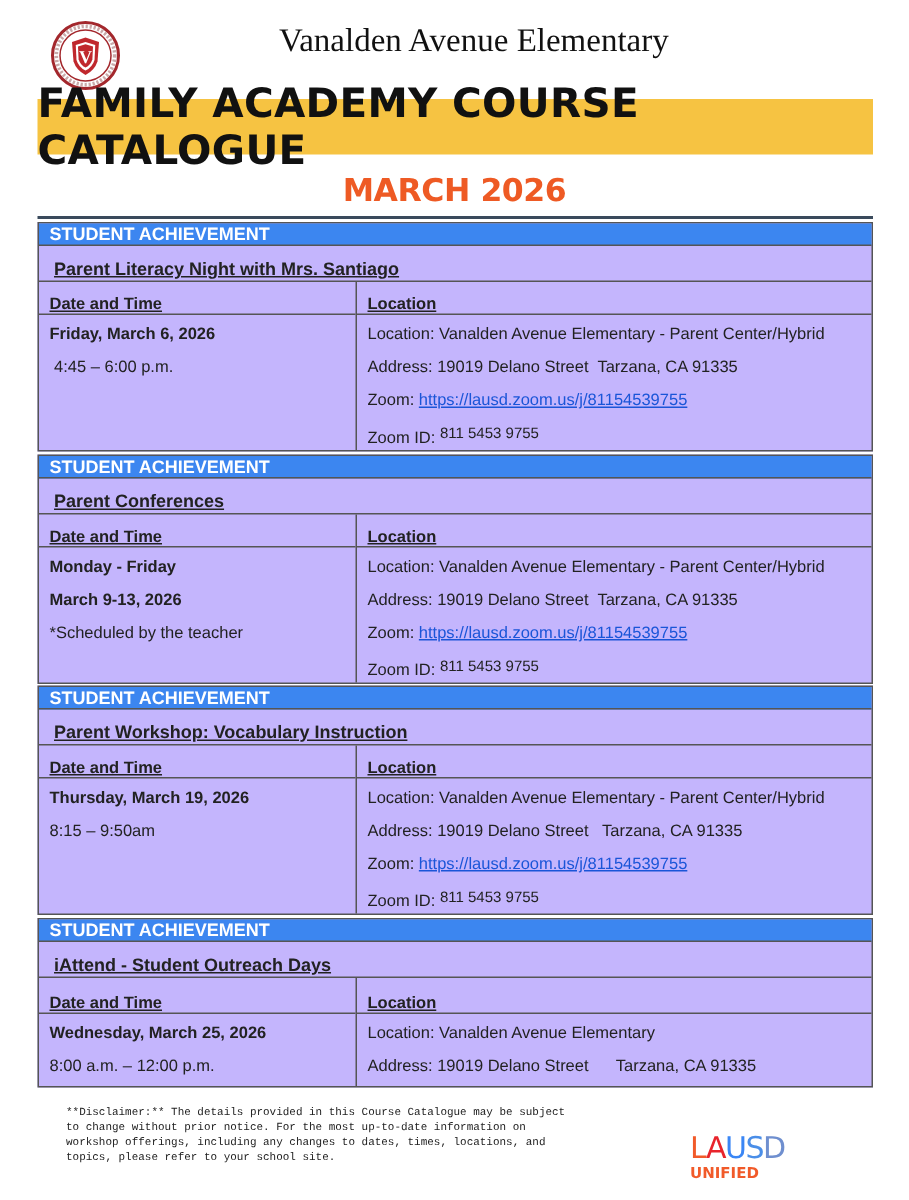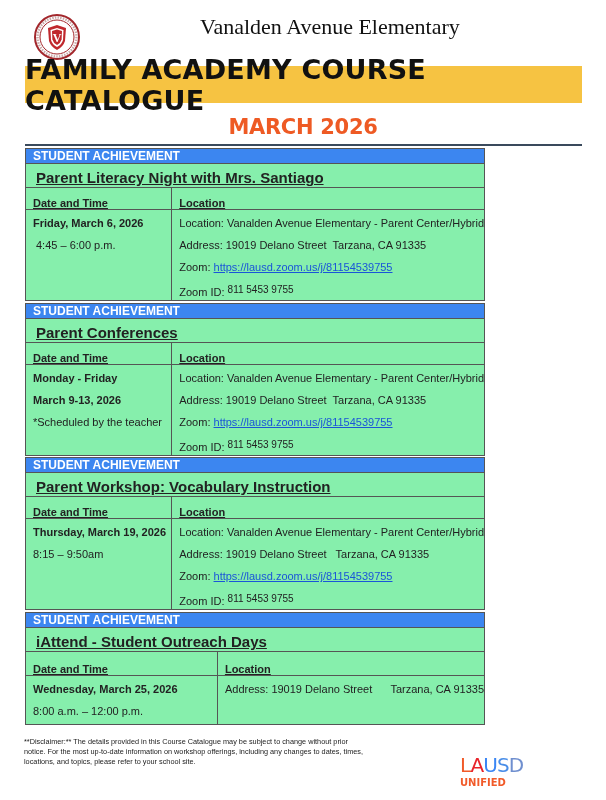--- a/index.html
+++ b/index.html
@@ -1,45 +1,45 @@
 <!DOCTYPE html>
 <html><head>
 <meta charset="utf-8">
 <style>
   * { box-sizing: border-box; margin: 0; padding: 0; }
   html, body { width: 606px; height: 800px; background: #ffffff; overflow: hidden; }
   body { position: relative; font-family: "Liberation Sans", sans-serif; color: #222; }
 
   .logo { position: absolute; left: 34px; top: 14px; width: 46px; height: 46px; }
-  .school-name { position: absolute; left: 200px; top: 14px; font-family: "Liberation Serif", serif; font-size: 22px; color: #111; }
+  .school-name { position: absolute; left: 186px; top: 14px; font-family: "Liberation Serif", serif; font-size: 22px; color: #111; }
 
   .banner { position: absolute; left: 25px; top: 66px; width: 557px; height: 37px; background: #f6c342; display: flex; align-items: center; justify-content: center; }
   .banner-text { font-family: "DejaVu Sans", sans-serif; font-weight: bold; font-size: 27px; letter-spacing: 0.2px; color: #111; }
 
   .month { position: absolute; left: 0; width: 606px; top: 115px; text-align: center; font-family: "DejaVu Sans", sans-serif; font-weight: bold; font-size: 21px; color: #ee5a24; letter-spacing: -0.3px; }
   .top-rule { position: absolute; left: 25px; top: 144px; width: 557px; height: 2px; background: #3a4a5c; }
 
-  .section { position: absolute; left: 25px; width: 460px; border: 1px solid #555; background: #86efac; }
+  .section { position: absolute; left: 25px; width: 557px; border: 1px solid #555; background: #c4b5fd; }
   .sec-head { height: 15px; background: #3c86f0; color: #fff; font-weight: bold; font-size: 12px; line-height: 15px; padding-left: 7px; border-bottom: 1px solid #555; }
   .sec-title { position: relative; height: 24px; border-bottom: 1px solid #555; }
-  .sec-title span { position: absolute; left: 10px; bottom: 1px; font-size: 15px; font-weight: bold; text-decoration: underline; color: #222; }
+  .sec-title span { position: absolute; left: 10px; bottom: 1px; font-size: 12px; font-weight: bold; text-decoration: underline; color: #222; }
   .grid { display: flex; }
   .col-left { width: 212px; border-right: 1px solid #555; }
   .col-right { flex: 1; }
   .col-head { position: relative; height: 22px; border-bottom: 1px solid #555; }
   .col-head span { position: absolute; left: 7px; bottom: 0px; font-size: 11px; font-weight: bold; text-decoration: underline; color: #222; }
   .col-body { padding-top: 7px; }
   .line { font-size: 11px; height: 22px; line-height: 13px; padding-left: 7px; white-space: nowrap; color: #222; }
   .line.bold { font-weight: bold; }
   .line.indent { padding-left: 10px; }
   .link { color: #1a55d8; text-decoration: underline; }
   .zoom-id-label { position: relative; top: 3px; }
   .zoom-id-val { font-size: 10px; }
 
-  .disclaimer { position: absolute; left: 24px; top: 737px; width: 345px; font-size: 7.3px; line-height: 10px; color: #222; }
+  .disclaimer { position: absolute; left: 44px; top: 737px; width: 345px; font-size: 7.3px; line-height: 10px; color: #222; font-family: Liberation Mono, monospace; }
   .lausd { position: absolute; left: 460px; top: 733px; width: 120px; height: 44px; }
   .lausd-word { font-family: "DejaVu Sans", sans-serif; font-weight: normal; font-size: 20px; letter-spacing: -1px; line-height: 26px; margin-top: 19px; }
   .lausd-word .l { color: #f15a29; } .lausd-word .a { color: #e8242c; } .lausd-word .u { color: #3a86f5; } .lausd-word .s { color: #4a8ee8; } .lausd-word .d { color: #6f8fcf; }
   .lausd-unified { font-family: "DejaVu Sans", sans-serif; font-weight: bold; font-size: 10px; color: #f15a29; line-height: 10px; }
 </style>
 </head>
 <body>
 
 <div class="logo">
   <svg width="46" height="46" viewBox="0 0 46 46">
@@ -167,20 +167,21 @@
       <div class="col-body">
         <div class="line bold">Wednesday, March 25, 2026</div>
         <div class="line" style="height:19px">8:00 a.m. – 12:00 p.m.</div>
       </div>
     </div>
     <div class="col-right">
       <div class="col-head" style="height:24px">
           <span>Location</span>
         </div>
       <div class="col-body">
+        <div class="line">Location: Vanalden Avenue Elementary</div>
         <div class="line" style="white-space:pre;height:19px">Address: 19019 Delano Street      Tarzana, CA 91335</div>
       </div>
     </div>
   </div>
 </div>
 
 <div class="disclaimer">**Disclaimer:** The details provided in this Course Catalogue may be subject to change without prior notice. For the most up-to-date information on workshop offerings, including any changes to dates, times, locations, and topics, please refer to your school site.</div>
 <div class="lausd">
   <div class="lausd-word"><span class="l">L</span><span class="a">A</span><span class="u">U</span><span class="s">S</span><span class="d">D</span></div>
   <div class="lausd-unified">UNIFIED</div>

